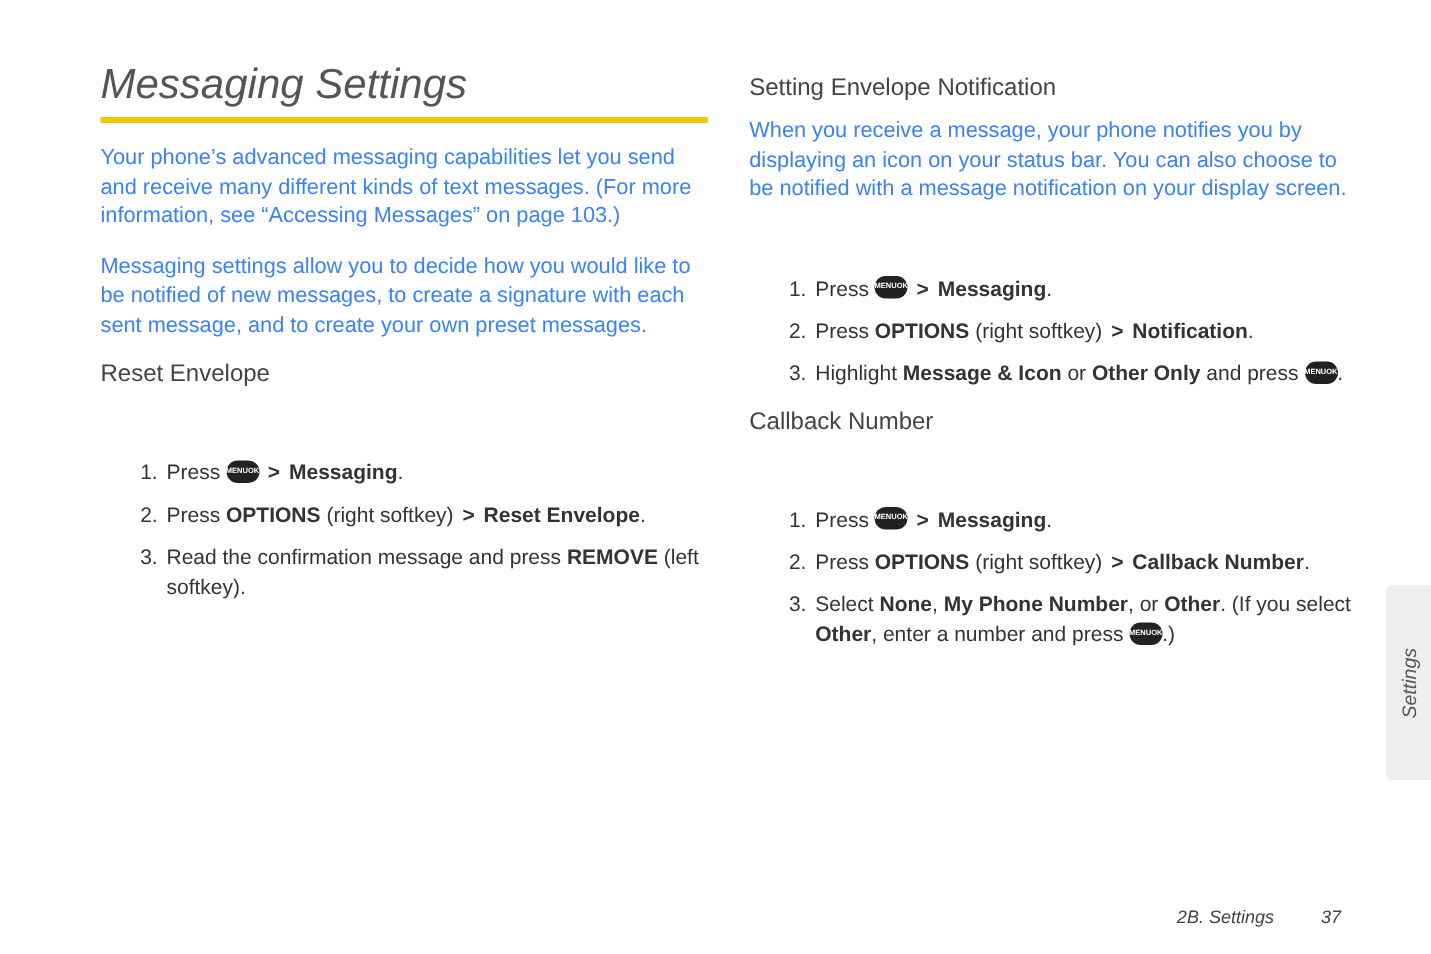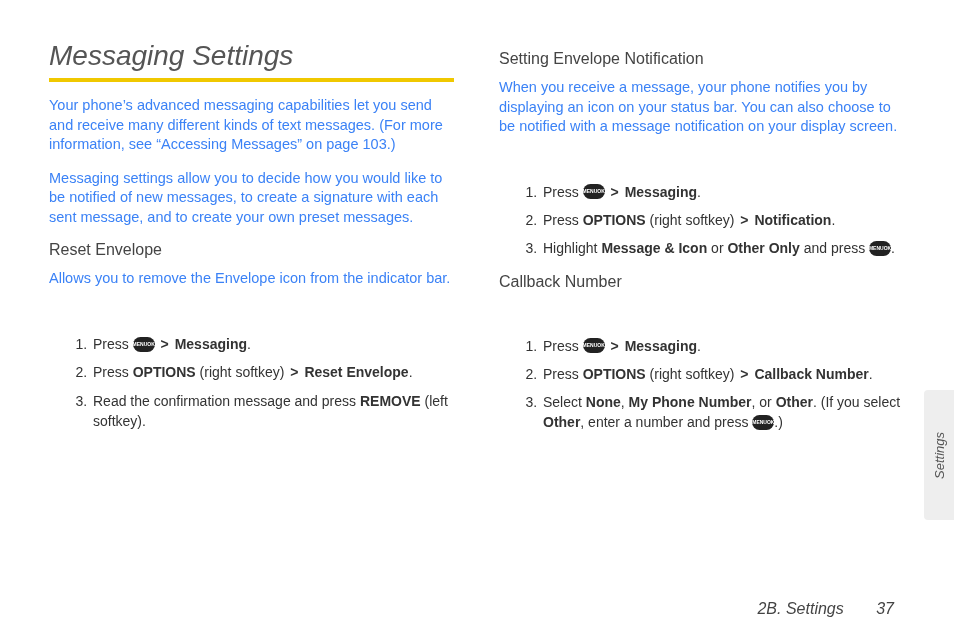--- a/index.html
+++ b/index.html
@@ -6,23 +6,22 @@
   body {
     width: 954px;
     height: 636px;
     font-family: Arial, Helvetica, sans-serif;
     color: #333;
     position: relative;
     background: #fff;
   }
   .page {
     display: flex;
-    gap: 45px;
-    padding: 40px 50px 30px 36px;
-    justify-content: flex-end;
+    gap: 28px;
+    padding: 40px 50px 30px 67px;
   }
   .col {
     width: 405px;
   }
   h1.section-title {
     font-style: italic;
     font-weight: 400;
     font-size: 28px;
     color: #555;
     margin-bottom: 6px;
@@ -92,40 +91,39 @@
     transform: rotate(-90deg);
     font-style: italic;
     font-size: 13px;
     color: #555;
     white-space: nowrap;
   }
   .footer {
     position: absolute;
     bottom: 18px;
     right: 60px;
-    font-size: 16px;
+    font-size: 12px;
     color: #444;
   }
   .footer .sec { font-style: italic; margin-right: 28px; }
   .footer .pg { font-style: italic; }
 </style>
 </head>
 <body>
 
 <div class="page">
 
   <div class="col">
     <h1 class="section-title">Messaging Settings</h1>
     <div class="rule"></div>
 
     <p class="body">Your phone’s advanced messaging capabilities let you send and receive many different kinds of text messages. (For more information, see “Accessing Messages” on page 103.)</p>
     <p class="body">Messaging settings allow you to decide how you would like to be notified of new messages, to create a signature with each sent message, and to create your own preset messages.</p>
 
     <h2 class="sub">Reset Envelope</h2>
-    <p class="body">Allows you to remove the Envelope icon from the indicator bar.</p>
 
     <ol>
       <li>
         <span>Press </span>
         <span class="menu-ok">
             <span class="t">MENU</span>
             <span class="t">OK</span>
           </span>
         <span class="gt">&gt;</span>
         <span class="bold">Messaging</span><span>.</span>

